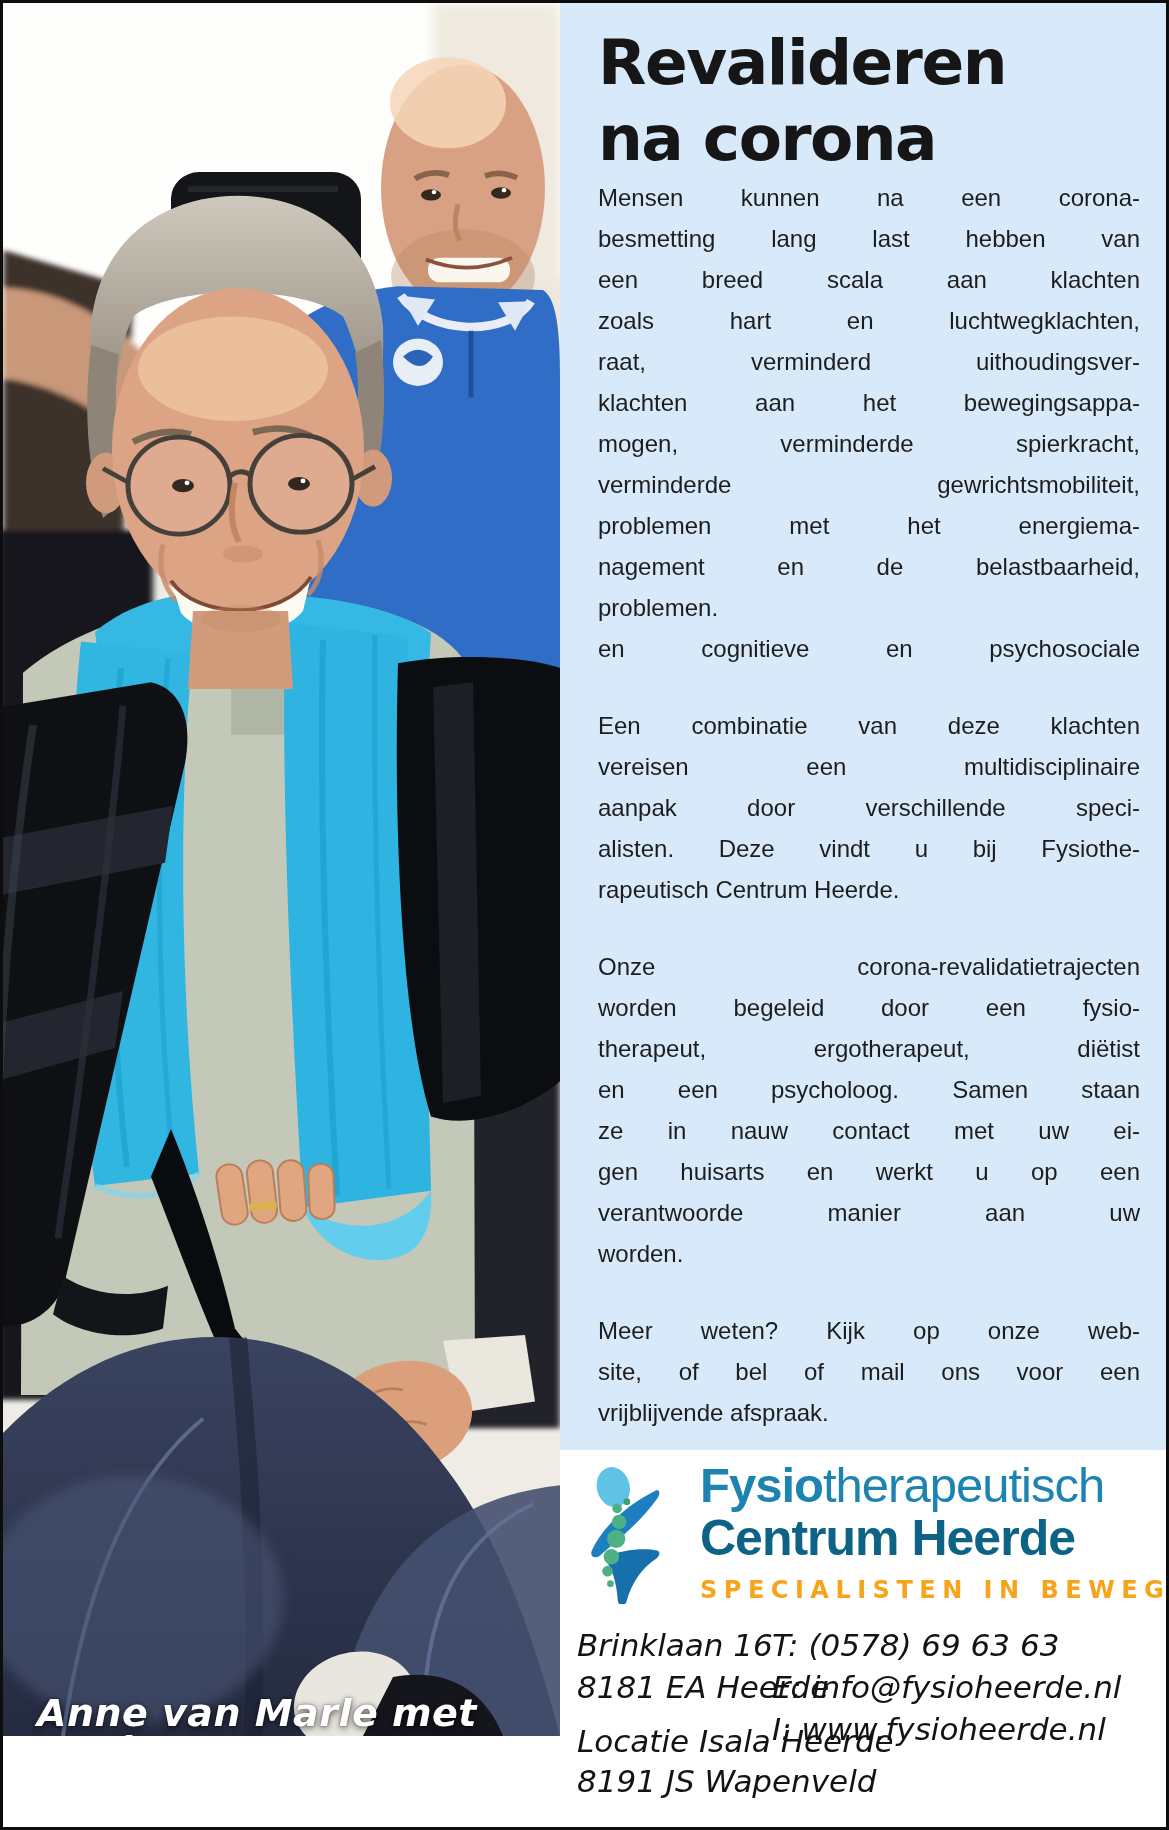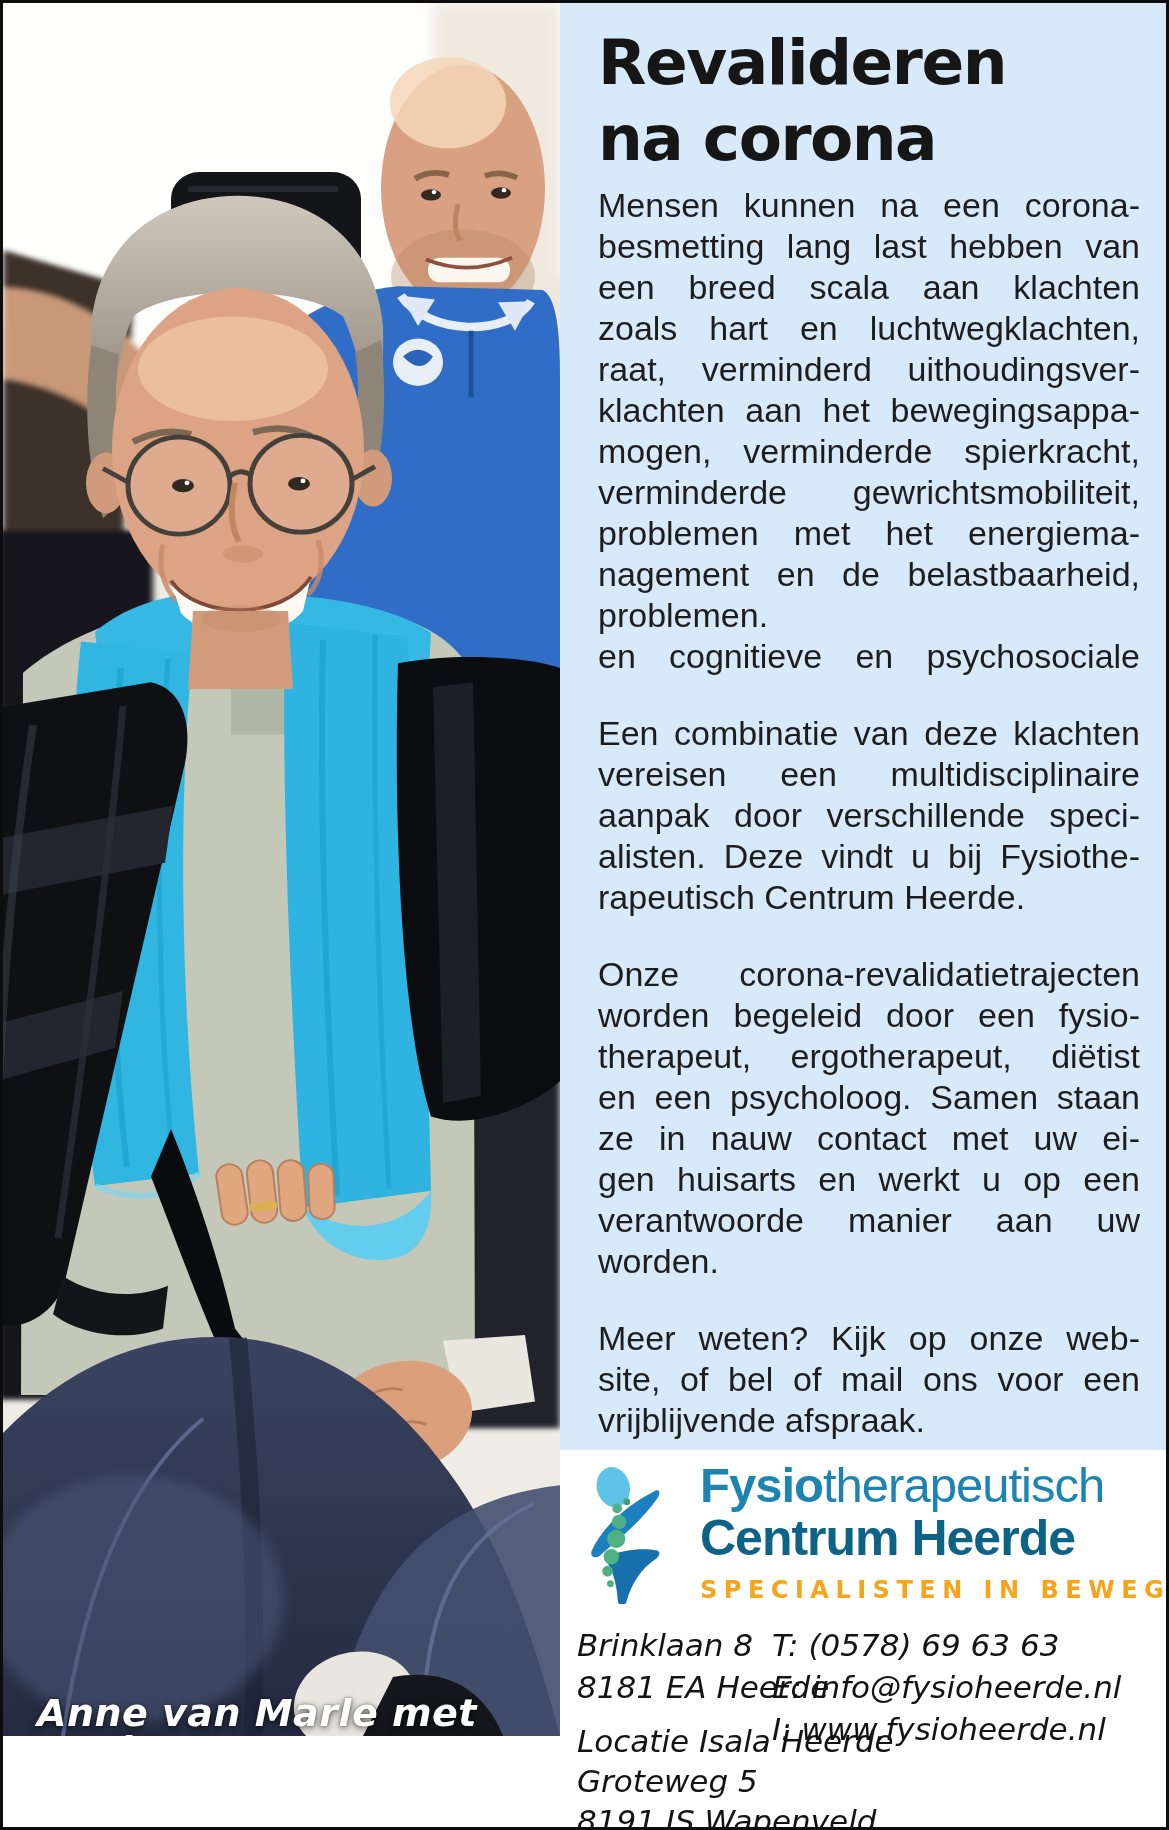--- a/index.html
+++ b/index.html
@@ -11,21 +11,21 @@
   #photo svg{position:absolute;left:0;top:0;width:100%;height:100%;}
   #caption{position:absolute;left:34px;top:1692px;width:500px;
            font-family:"DejaVu Sans",sans-serif;font-style:italic;font-weight:700;
            font-size:38px;line-height:37px;color:#ffffff;letter-spacing:.5px;
            text-shadow:0 2px 7px rgba(0,0,0,.6),0 0 2px rgba(0,0,0,.5);}
   
   #panel{position:absolute;left:557px;top:0;width:606px;height:1447px;background:#d8e9fa;
          box-sizing:border-box;padding:22px 26px 0 38px;}
   #title{font-family:"DejaVu Sans",sans-serif;font-weight:700;color:#161616;
          font-size:63px;line-height:76px;letter-spacing:-1.5px;}
-  #bodytext{margin-top:8px;color:#1d1d1d;font-size:34px;line-height:41px;}
+  #bodytext{margin-top:0;color:#1d1d1d;font-size:24px;line-height:41px;}
   .para{margin:0 0 36px 0;}
   .jline{text-align:justify;text-align-last:justify;}
   .jline.last{text-align-last:left;}
   
   #infopanel{position:absolute;left:557px;top:1447px;width:554px;height:376px;background:#ffffff;}
   #logoicon{position:absolute;left:22px;top:14px;width:80px;height:140px;}
   #logotext{position:absolute;left:140px;top:8px;white-space:nowrap;}
   .brand1{font-size:49px;line-height:54px;letter-spacing:-1px;color:#1d84b1;}
   .brand1 .b{font-weight:700;}
   .brand2{font-size:50px;line-height:52px;font-weight:700;letter-spacing:-1px;color:#0d6385;}
@@ -264,30 +264,29 @@
       <circle cx="90" cy="78" r="7" fill="#3d9f74"></circle>
     </svg>
 
     <div id="logotext">
       <div class="brand1"><span class="b">Fysio</span><span>therapeutisch</span></div>
       <div class="brand2">Centrum Heerde</div>
       <div class="tagline">SPECIALISTEN IN BEWEGEN</div>
     </div>
 
     <div id="addr" class="contact">
-        <div class="contact-line">Brinklaan 8</div>
+        <div class="contact-line">Brinklaan 16</div>
         <div class="contact-line last">8181 EA Heerde</div>
       </div>
 
     <div id="tei" class="contact">
       <div>T: (0578) 69 63 63</div>
       <div>E: info@fysioheerde.nl</div>
       <div>I: www.fysioheerde.nl</div>
     </div>
 
     <div id="loc" class="contact">
         <div class="contact-line">Locatie Isala Heerde</div>
-        <div class="contact-line">Groteweg 5</div>
         <div class="contact-line last">8191 JS Wapenveld</div>
       </div>
   </div>
 
 </div>
 
 </body></html>

